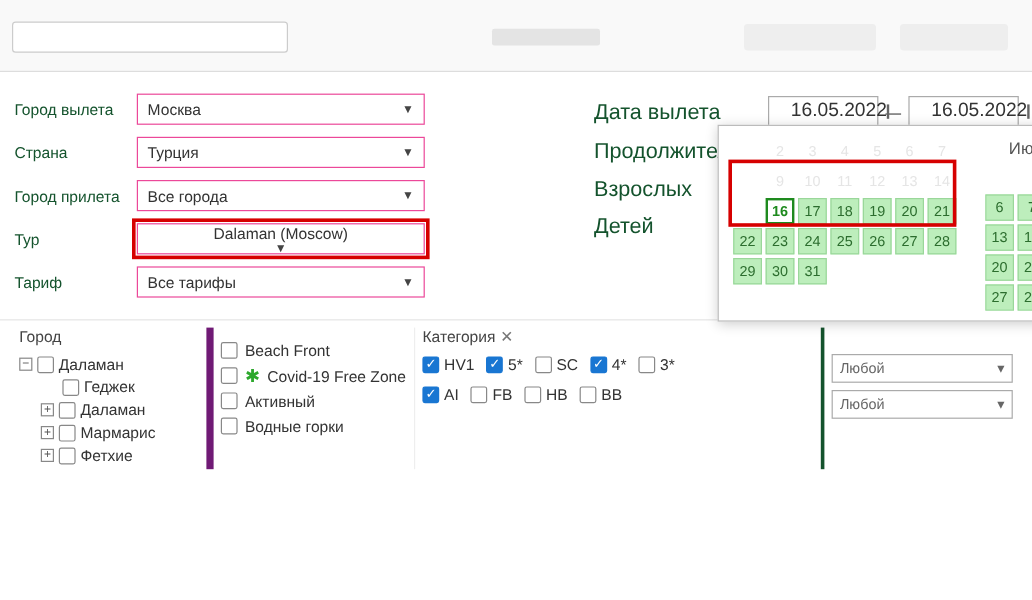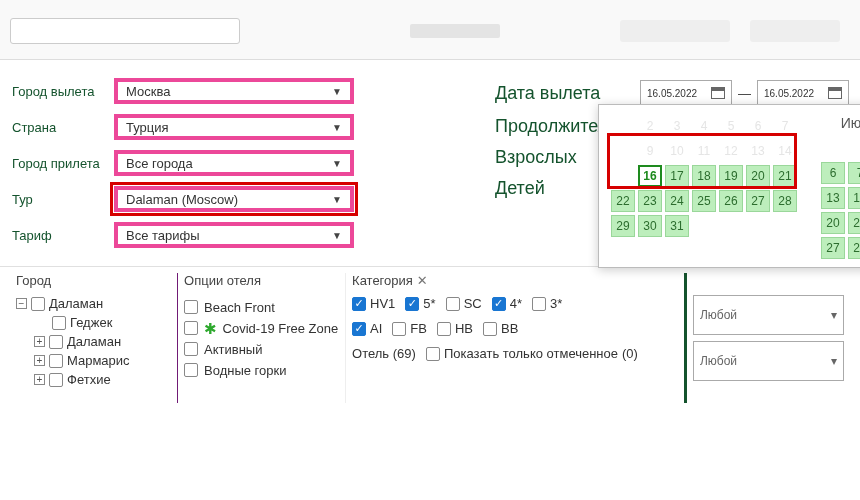--- a/index.html
+++ b/index.html
@@ -6,69 +6,69 @@
   body { background: #fff; width: 860px; height: 500px; overflow: hidden; position: relative; font-size: 13px; color: #333; }
   .topbar { height: 60px; background: #f9f9f9; border-bottom: 1px solid #ddd; position: relative; }
   .topbar .search-box { position:absolute; left:10px; top:18px; width:230px; height:26px; background:#fff; border:1px solid #ccc; border-radius:3px; }
   .topbar .toprighta { position:absolute; right:130px; top:20px; width:110px; height:22px; background:#eee; border-radius:3px; }
   .topbar .toprightb { position:absolute; right:20px; top:20px; width:90px; height:22px; background:#eee; border-radius:3px; }
   .topbar .topcenter { position:absolute; left:410px; top:24px; width:90px; height:14px; background:#e4e4e4; border-radius:2px; }
 
   .filter-panel { background: #fff; padding: 18px 12px 8px 12px; position: relative; }
   .row { display:flex; align-items:center; margin-bottom: 10px; }
   .row .lbl { width: 102px; color:#14532d; font-size:13px; }
-  .row .sel { width: 240px; height: 26px; border:4px solid #ec4899; background:#fff; display:flex; align-items:center; justify-content:space-between; padding:0 8px; position:relative; }
+  .row .sel { width: 240px; height: 26px; border:1px solid #ec4899; background:#fff; display:flex; align-items:center; justify-content:space-between; padding:0 8px; position:relative; }
   .row .sel span.caret { font-size:10px; color:#444; }
-  .highlight-red { outline: 3px solid #d60000; outline-offset: 1px; }
+  .highlight-red { outline: 3px solid #d60000; outline-offset: 1px; flex-direction: column; }
 
   .right-block { position:absolute; left: 495px; top: 20px; }
   .right-block .row .lbl { width: 145px; font-size:18px; }
 
   .date-boxes { display:flex; align-items:center; gap:6px; }
-  .date-in { width: 92px; height: 26px; border:1px solid #aaa; display:flex; align-items:center; padding:0 6px; background:#fff; justify-content:space-between; font-size:10px; }
+  .date-in { width: 92px; height: 26px; border:1px solid #aaa; display:flex; align-items:center; padding:0 18px; background:#fff; justify-content:space-between; font-size:16px; }
   .date-in .cal-icon { width:14px; height:12px; border:1px solid #666; background:linear-gradient(#666 0 3px, #fff 3px); position:relative; }
 
   
   .calendar-pop { position:absolute; left:598px; top:104px; background:#fff; border:1px solid #bbb; box-shadow:0 2px 10px rgba(0,0,0,.2); padding:10px 12px 8px 12px; display:flex; gap:20px; z-index:50; }
   .cal { width: 190px; }
   .cal.second { width: 60px; overflow:hidden; }
   .cal-title { text-align:center; font-size:14px; margin-bottom:6px; color:#555; }
   .cal-grid { display:grid; grid-template-columns: repeat(7, 24px); grid-auto-rows:22px; gap:3px; }
   .cal.second .cal-grid { grid-template-columns: repeat(2, 24px); }
   .day { display:flex; align-items:center; justify-content:center; font-size:12px; border:1px solid transparent; }
   .day.disabled { color:#e5e5e5; }
   .day.avail { background:#bdeebc; color:#2c6d2e; border:1px solid #9ad79a; }
   .day.selected { background:#fff; border:2px solid #1e8a1e; color:#1e8a1e; font-weight:bold; }
   .red-box { position:absolute; border:3px solid #d60000; pointer-events:none; }
 
   
   .bottom-sec { display:flex; padding:6px 10px 0 10px; border-top:1px solid #e0e0e0; }
   .col { padding:0 6px; }
   .col h4 { font-weight:normal; color:#444; font-size:13px; margin-bottom:8px; }
-  .col.city { width:170px; border-right:1px solid #701a75; }
+  .col.city { width:170px; border-right:6px solid #701a75; }
   .col.options { width:170px; border-right:1px solid #eee; }
   .col.category { width:345px; border-right:3px solid #14532d; }
   .col.extra { width:165px; }
 
   .close-x { color:#777; font-size:13px; margin-left:4px; }
   .tree { font-size:13px; list-style:none; }
   .tree li { margin:4px 0; display:flex; align-items:center; gap:4px; }
   .tree .expander { width:11px; height:11px; border:1px solid #888; display:flex; align-items:center; justify-content:center; font-size:10px; line-height:1; color:#555; }
   .tree .indent { width: 14px; display:inline-block; }
 
   .chk { width:14px; height:14px; border:1px solid #888; border-radius:2px; display:inline-flex; align-items:center; justify-content:center; background:#fff; font-size:11px; color:#fff; }
   .chk.checked { background:#1976d2; border-color:#1976d2; }
   .opt-list { list-style:none;margin-top:12px; }
   .opt-list li { display:flex; align-items:flex-start; gap:6px; margin:6px 0; font-size:13px; }
   .virus-icon { color:#2da82d; font-size:15px; line-height:1; }
 
   .catline { display:flex; align-items:center; gap:10px; margin-bottom:10px; flex-wrap:wrap; font-size:13px; }
   .catline .pair { display:flex; align-items:center; gap:4px; }
 
-  .mini-sel { height:40px; border:1px solid #aaa; display:flex; align-items:center; justify-content:space-between; padding:0 6px; margin-bottom:6px; font-size:12px; color:#666; background:#fff; }
+  .mini-sel { height:24px; border:1px solid #aaa; display:flex; align-items:center; justify-content:space-between; padding:0 6px; margin-bottom:6px; font-size:12px; color:#666; background:#fff; }
 </style>
 </head>
 <body>
 
 <div class="topbar">
   <div class="search-box"></div>
   <div class="topcenter"></div>
   <div class="toprighta"></div>
   <div class="toprightb"></div>
 </div>
@@ -228,21 +228,20 @@
         <li>
           <span class="indent"></span>
           <span class="expander">+</span>
           <span class="chk"></span>
           <span>Фетхие</span>
         </li>
       </ul>
   </div>
 
   <div class="col options">
-    <h4>Опции отеля</h4>
     <ul class="opt-list" id="opt-list">
         <li>
           <span class="chk"></span>
           <span>Beach Front</span>
         </li>
         <li>
           <span class="chk"></span>
           <span class="virus-icon">✱</span>
           <span>Covid-19 Free Zone</span>
         </li>
@@ -296,31 +295,20 @@
         <span class="pair">
           <span class="chk"></span>
           <span>HB</span>
         </span>
         <span class="pair">
           <span class="chk"></span>
           <span>BB</span>
         </span>
       </div>
 
-    <div class="catline">
-      <span>
-        <span>Отель</span>
-        <span>(69)</span>
-      </span>
-      <span class="pair">
-        <span class="chk"></span>
-        <span>Показать только отмеченное</span>
-        <span>(0)</span>
-      </span>
-    </div>
   </div>
 
   <div class="col extra">
     <div style="height:22px"></div>
     <div class="mini-sel">
       <span>Любой</span>
         <span class="caret">▾</span>
     </div>
     <div class="mini-sel">
       <span>Любой</span>

